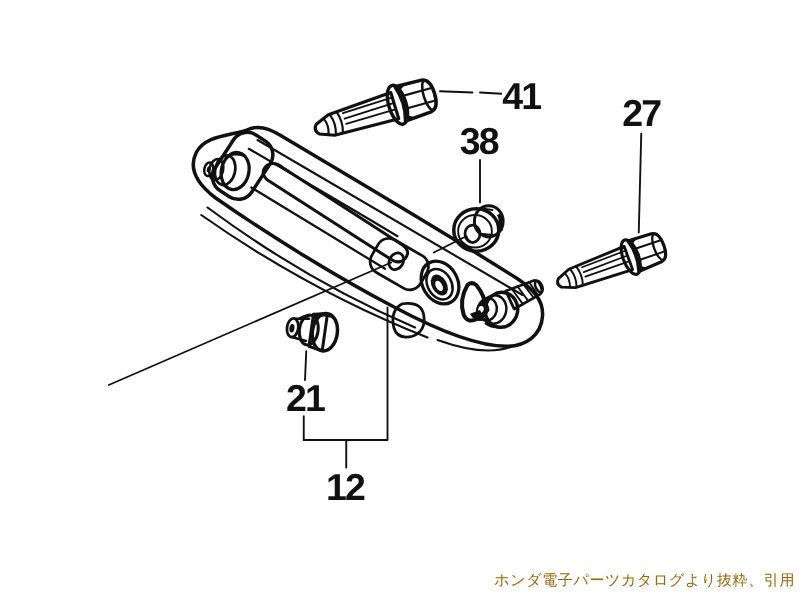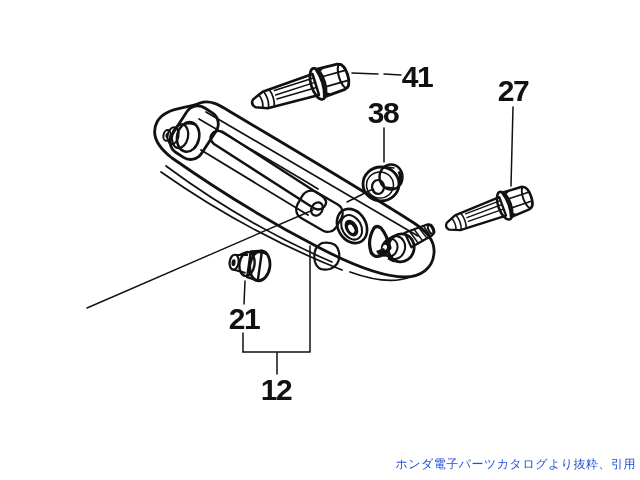--- a/index.html
+++ b/index.html
@@ -8,21 +8,21 @@
     font-family:"Liberation Sans", sans-serif;overflow:hidden;
   }
   .stage{position:absolute;left:0;top:0;width:640px;height:480px;}
   svg{display:block;}
   .part-label{
     font-family:"Liberation Sans", sans-serif;
     font-weight:bold;font-size:30px;letter-spacing:-1.5px;fill:#111;
   }
   .caption{
     position:absolute;right:4px;bottom:7px;
-    font-size:12px;color:#1d4ed8;letter-spacing:0.5px;
+    font-size:12px;color:#a16207;letter-spacing:0.5px;
     font-family:"Liberation Sans", sans-serif;white-space:nowrap;
   }
   .ln{stroke:#111;fill:none;stroke-linecap:round;stroke-linejoin:round;}
 </style>
 </head>
 <body>
 
 <div class="stage">
 <svg width="640" height="480" viewBox="0 0 640 480">
 

